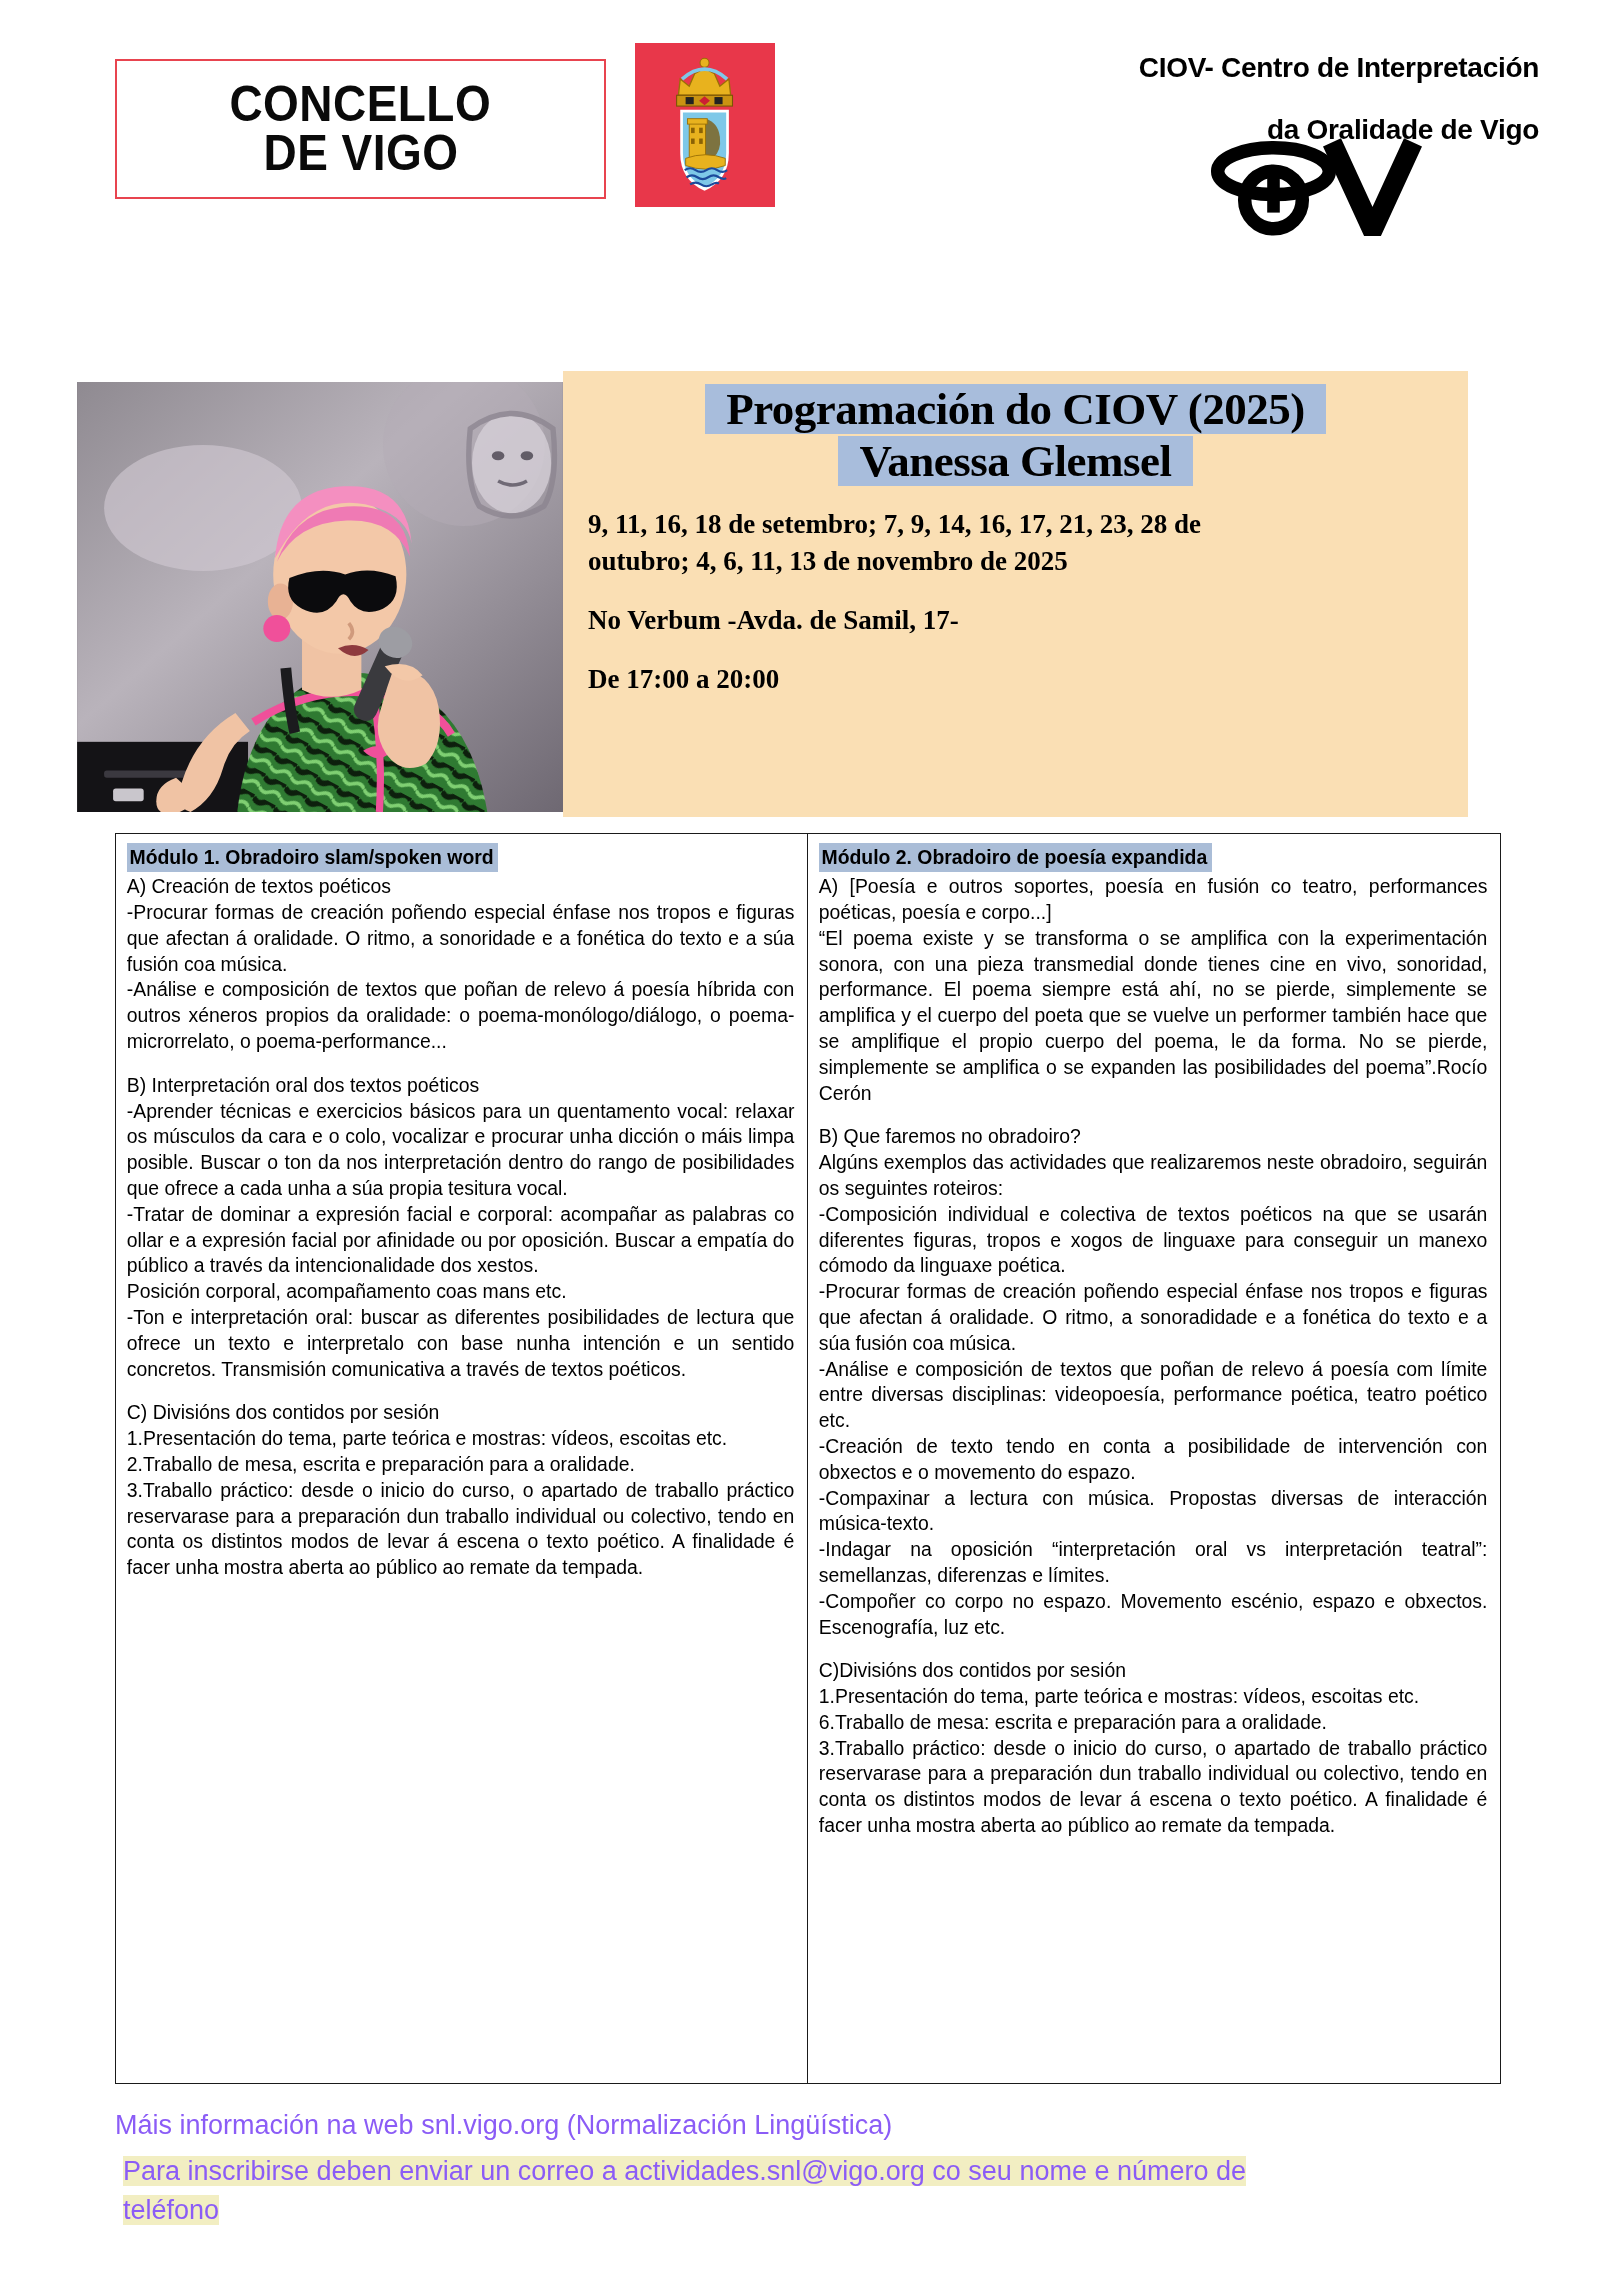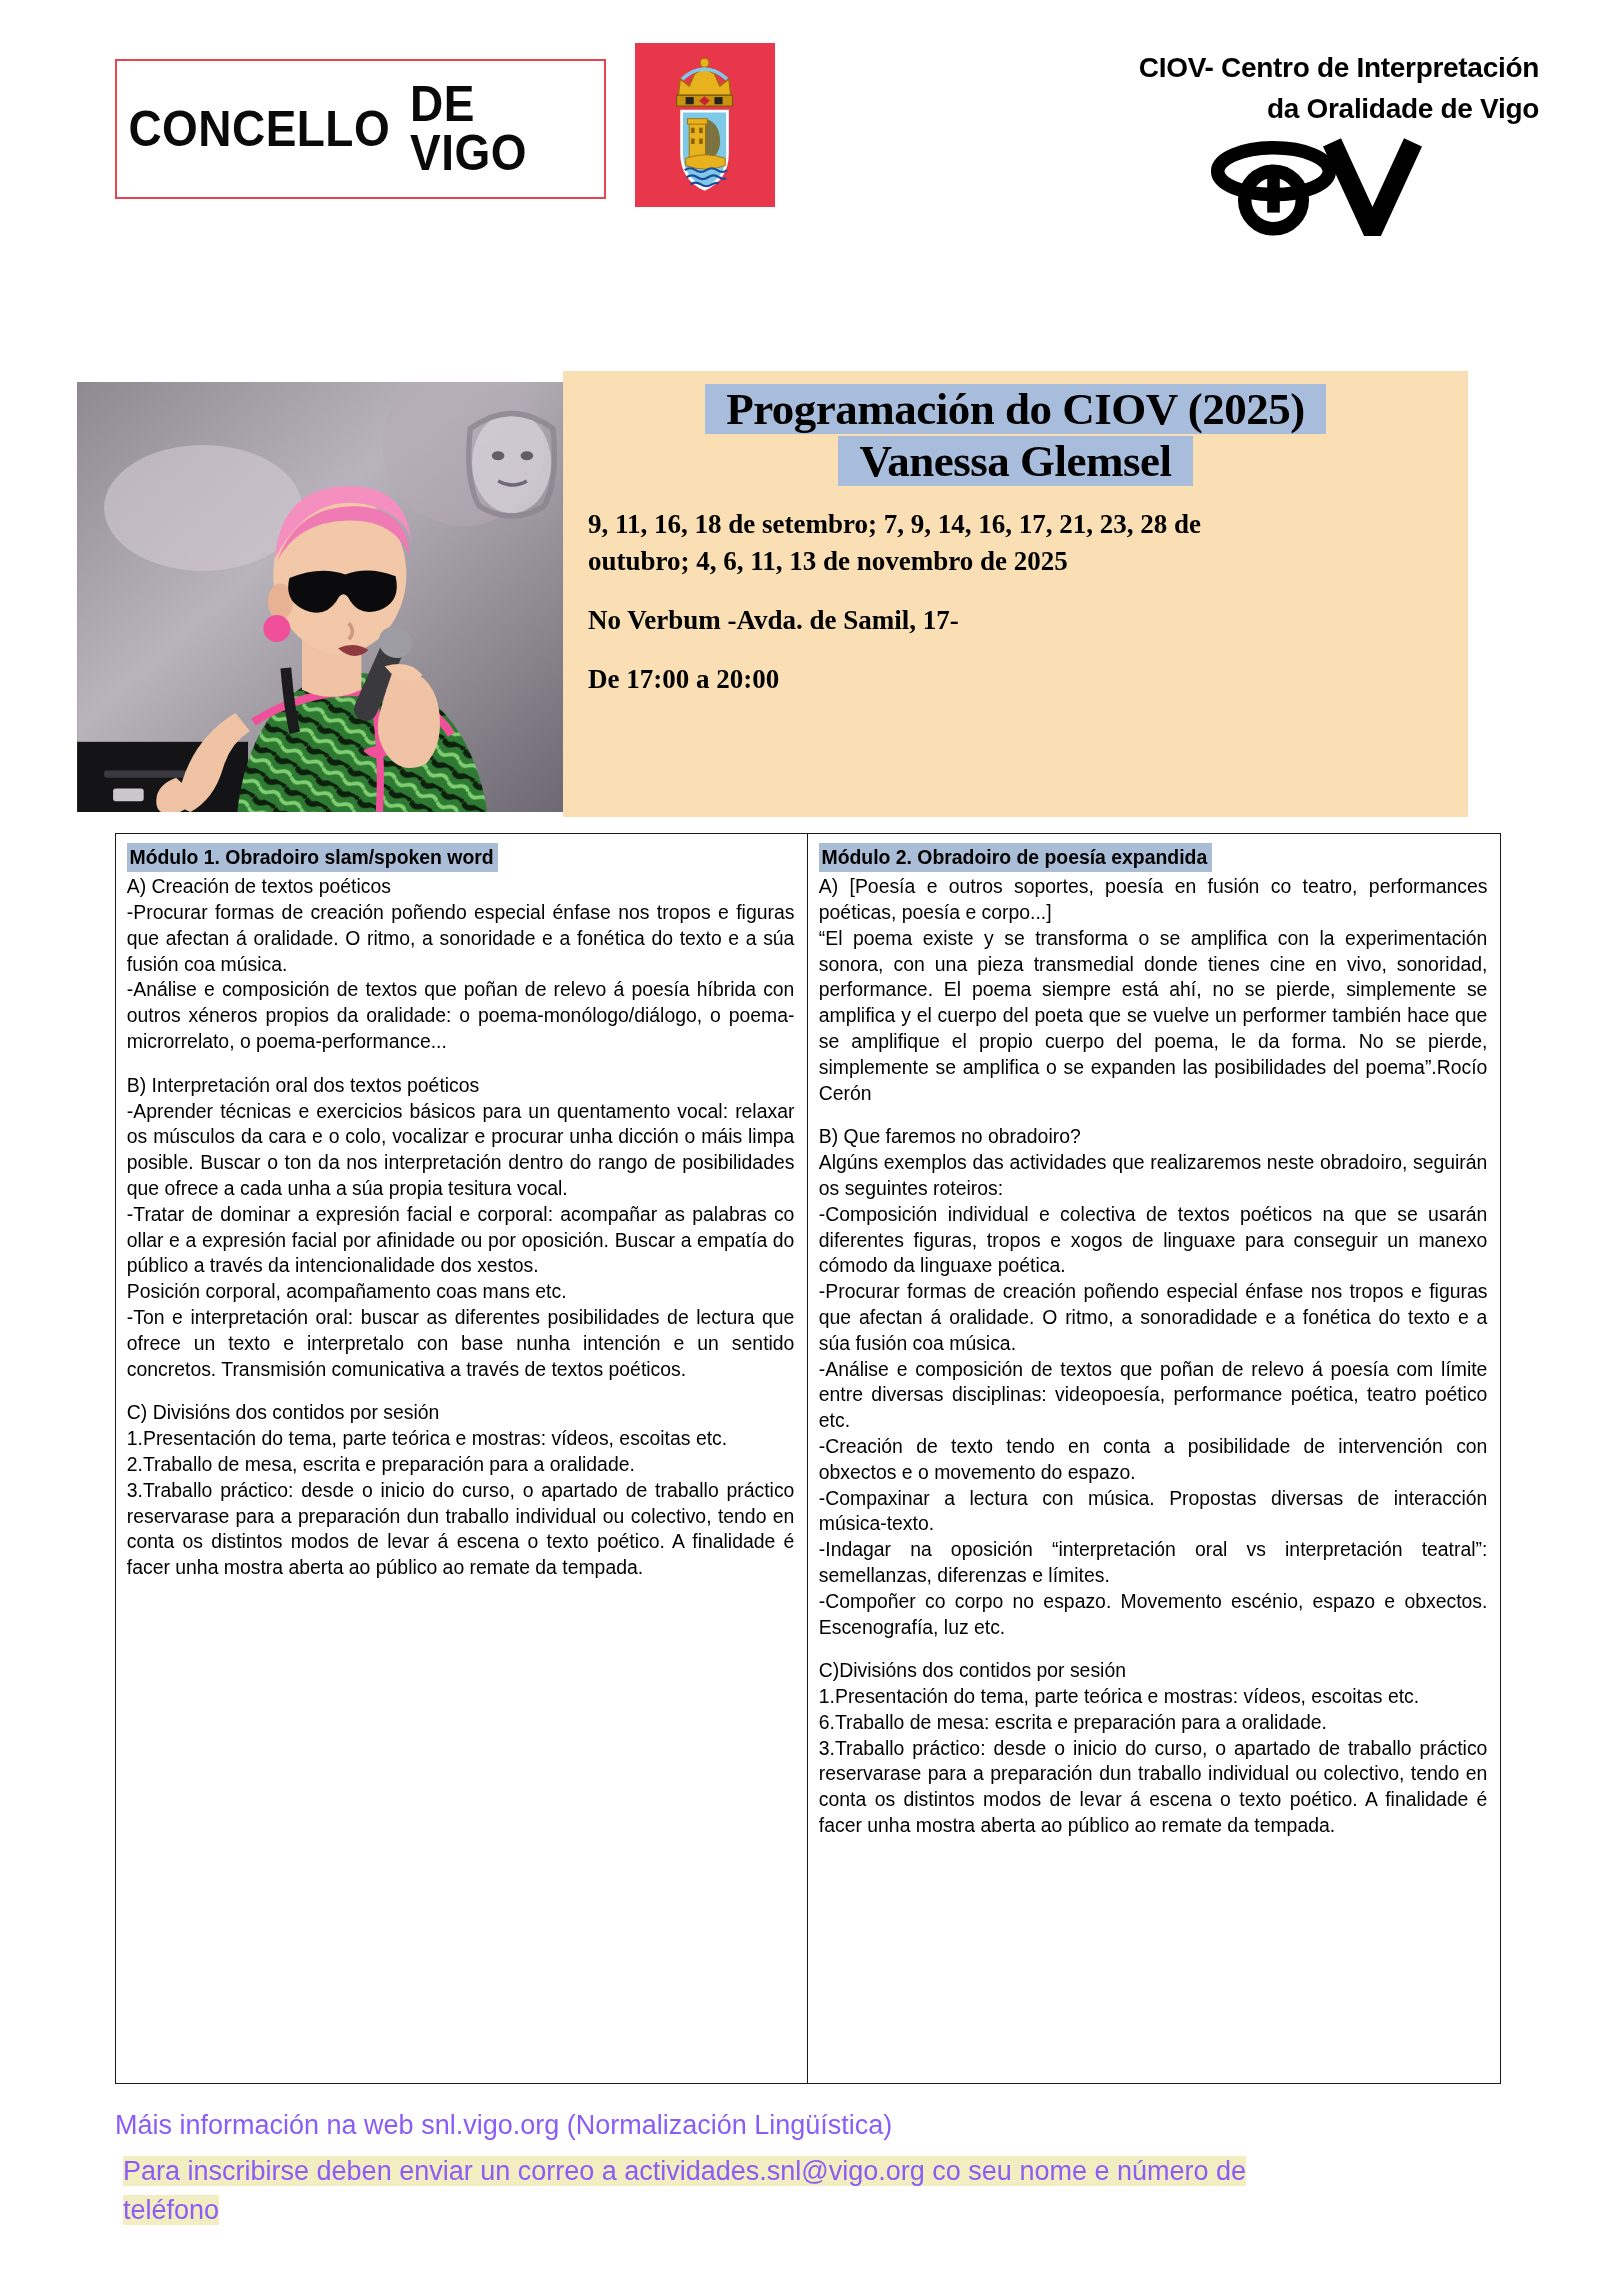--- a/index.html
+++ b/index.html
@@ -13,42 +13,42 @@
   }
   .page { position:relative; width:1620px; height:2291px; }
 
   
   .header { position:absolute; left:0; top:0; width:1620px; height:216px; }
 
   .concello-box {
     position:absolute; left:115px; top:59px;
     width:491px; height:140px;
     border:2.7px solid #e8444f; background:#fff;
-    display:flex; flex-direction:row;
+    display:flex; flex-direction:column;
     align-items:center; justify-content:center;
   }
   .concello-line {
     font-weight:bold; font-size:50px; line-height:0.98;
     letter-spacing:0.5px; color:#0a0a0a;
     font-family:"Liberation Sans", sans-serif;
     transform:scaleX(0.92);
   }
 
   .shield-box {
     position:absolute; left:635px; top:43px;
     width:140px; height:164px; background:#e8374a;
   }
   .shield-svg { position:absolute; left:0; top:0; width:140px; height:164px; }
 
   .ciov-title {
     position:absolute; right:81px; top:52px;
     width:630px; text-align:right;
   }
   .ciov-l1 { font-size:28px; font-weight:bold; letter-spacing:-0.3px; }
-  .ciov-l2 { font-size:28px; font-weight:bold; margin-top:9px; letter-spacing:-0.3px;}
+  .ciov-l2 { font-size:28px; font-weight:bold; margin-top:30px; letter-spacing:-0.3px;}
 
   .cv-logo { position:absolute; left:1188px; top:137px; width:261px; height:99px; }
 
   
   .hero { position:absolute; left:77px; top:371px; width:1391px; height:446px; }
   .photo {
     position:absolute; left:0; top:10.8px; width:486px; height:430px;
     overflow:hidden; background:#6f6a70;
   }
   .photo svg { display:block; }

